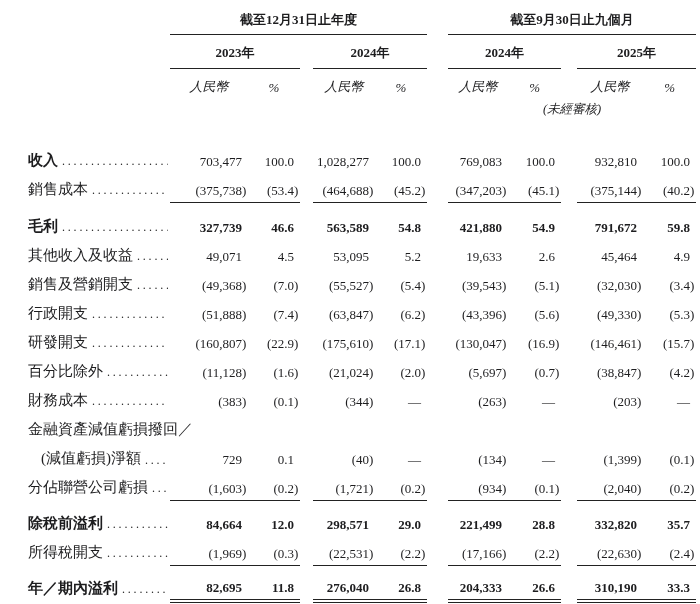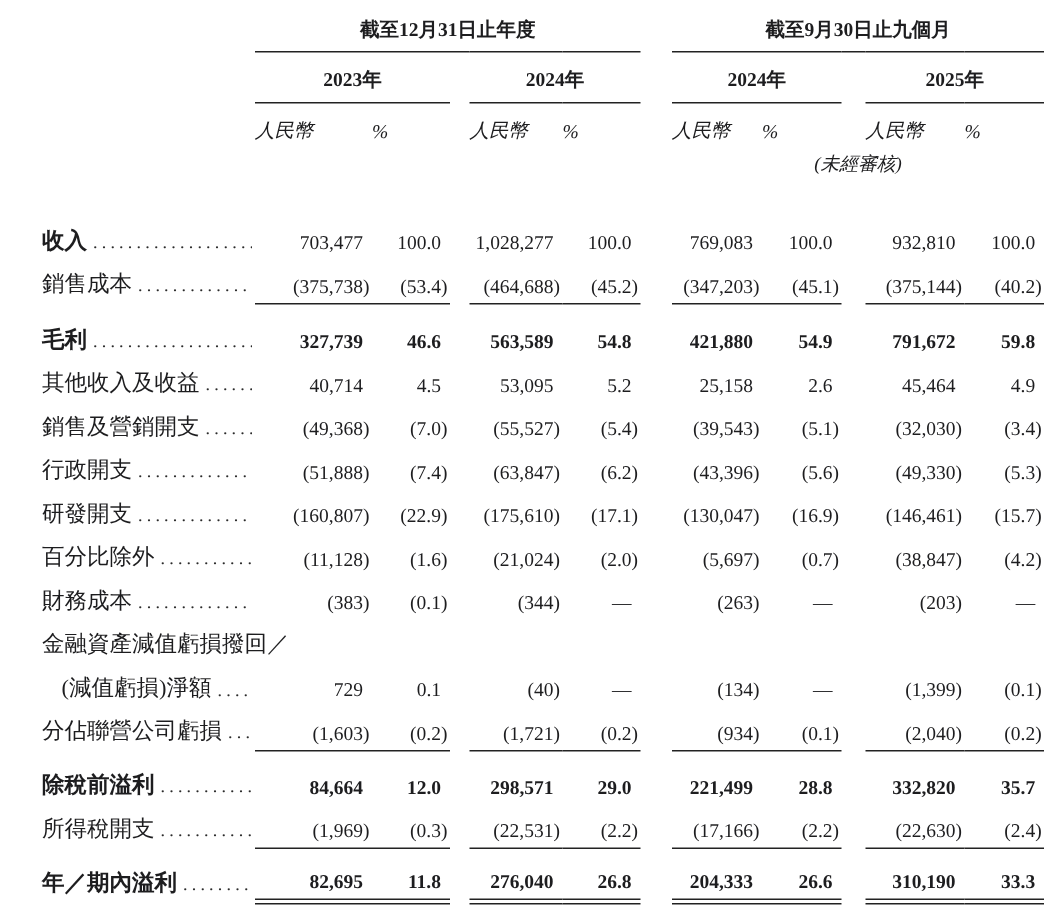--- a/index.html
+++ b/index.html
@@ -17,21 +17,21 @@
   
   td.grp {
     text-align: center; font-weight: 700; font-size: 13px;
     padding: 3px 0 5px 0; border-bottom: 1.5px solid #222;
   }
   td.yr {
     text-align: center; font-weight: 700; font-size: 13px;
     padding: 9px 0 6px 0; border-bottom: 1.5px solid #222;
   }
   td.cur, td.pcth {
-    text-align: left; font-style: italic; font-size: 13px;
+    text-align: center; font-style: italic; font-size: 13px;
     padding: 9px 0 2px 0;
   }
   td.noteu { text-align: center; font-style: italic; font-size: 12.5px; padding: 3px 0 0 0; }
   td.notek { text-align: center; font-style: italic; font-size: 12.5px; padding: 8px 0 2px 0; }
   
   td.lbl { font-size: 15px; padding: 7px 0 3px 0; margin-left: 32px; }
   td.lbl.indent .lblwrap { padding-left: 13px; align-items: flex-end; }
   .lblwrap { display: flex; align-items: baseline; }
   .lbltext { white-space: nowrap; }
   .lbltext.b { font-weight: 700; }
@@ -173,27 +173,27 @@
           <td class="num">791,672</td>
           <td class="num">59.8</td>
         </tr>
         <tr>
           <td class="lbl">
             <div class="lblwrap">
               <span class="lbltext">其他收入及收益</span>
               <span class="dots"></span>
             </div>
           </td>
-          <td class="num">40,714</td>
+          <td class="num">49,071</td>
           <td class="num">4.5</td>
           <td></td>
           <td class="num">53,095</td>
           <td class="num">5.2</td>
           <td></td>
-          <td class="num">25,158</td>
+          <td class="num">19,633</td>
           <td class="num">2.6</td>
           <td></td>
           <td class="num">45,464</td>
           <td class="num">4.9</td>
         </tr>
         <tr>
           <td class="lbl">
             <div class="lblwrap">
               <span class="lbltext">銷售及營銷開支</span>
               <span class="dots"></span>

